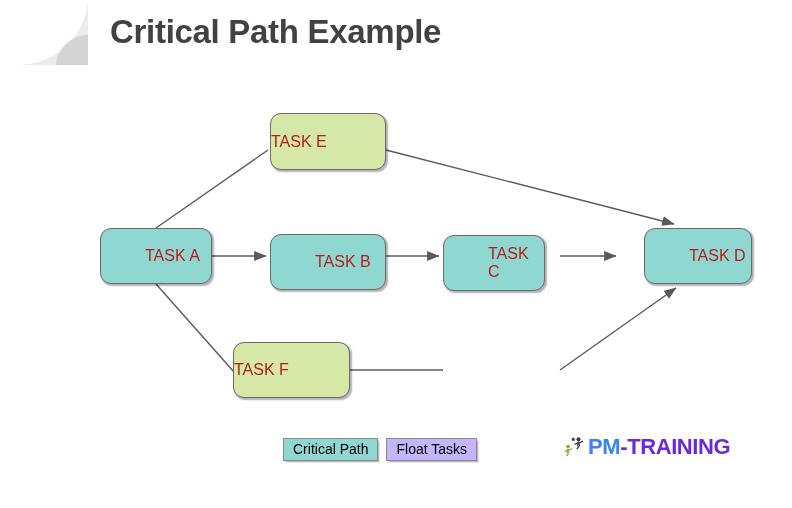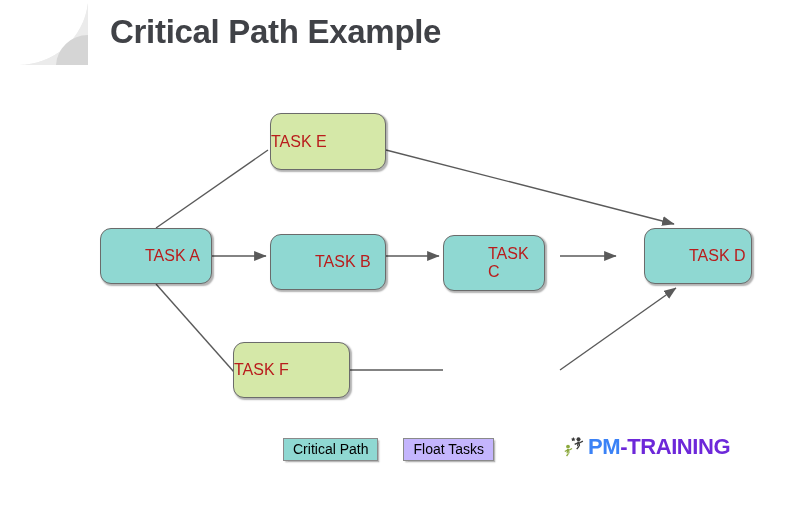--- a/index.html
+++ b/index.html
@@ -66,21 +66,21 @@
   }
   .node.critical { background: #8FD8D2; padding-left: 44px; }
   .node.float    { background: #D5E8A8; }
 
   
   #legend {
     position: absolute;
     left: 283px;
     top: 438px;
     display: flex;
-    gap: 25px;
+    gap: 8px;
   }
   .legend-chip {
     box-sizing: border-box;
     border: 1px solid #8a8a8a;
     padding: 2px 9px 3px 9px;
     font-size: 14px;
     color: #000;
     box-shadow: 1.5px 1.5px 1.5px rgba(0,0,0,0.28);
   }
   .legend-chip.critical { background: #8FD8D2; }

